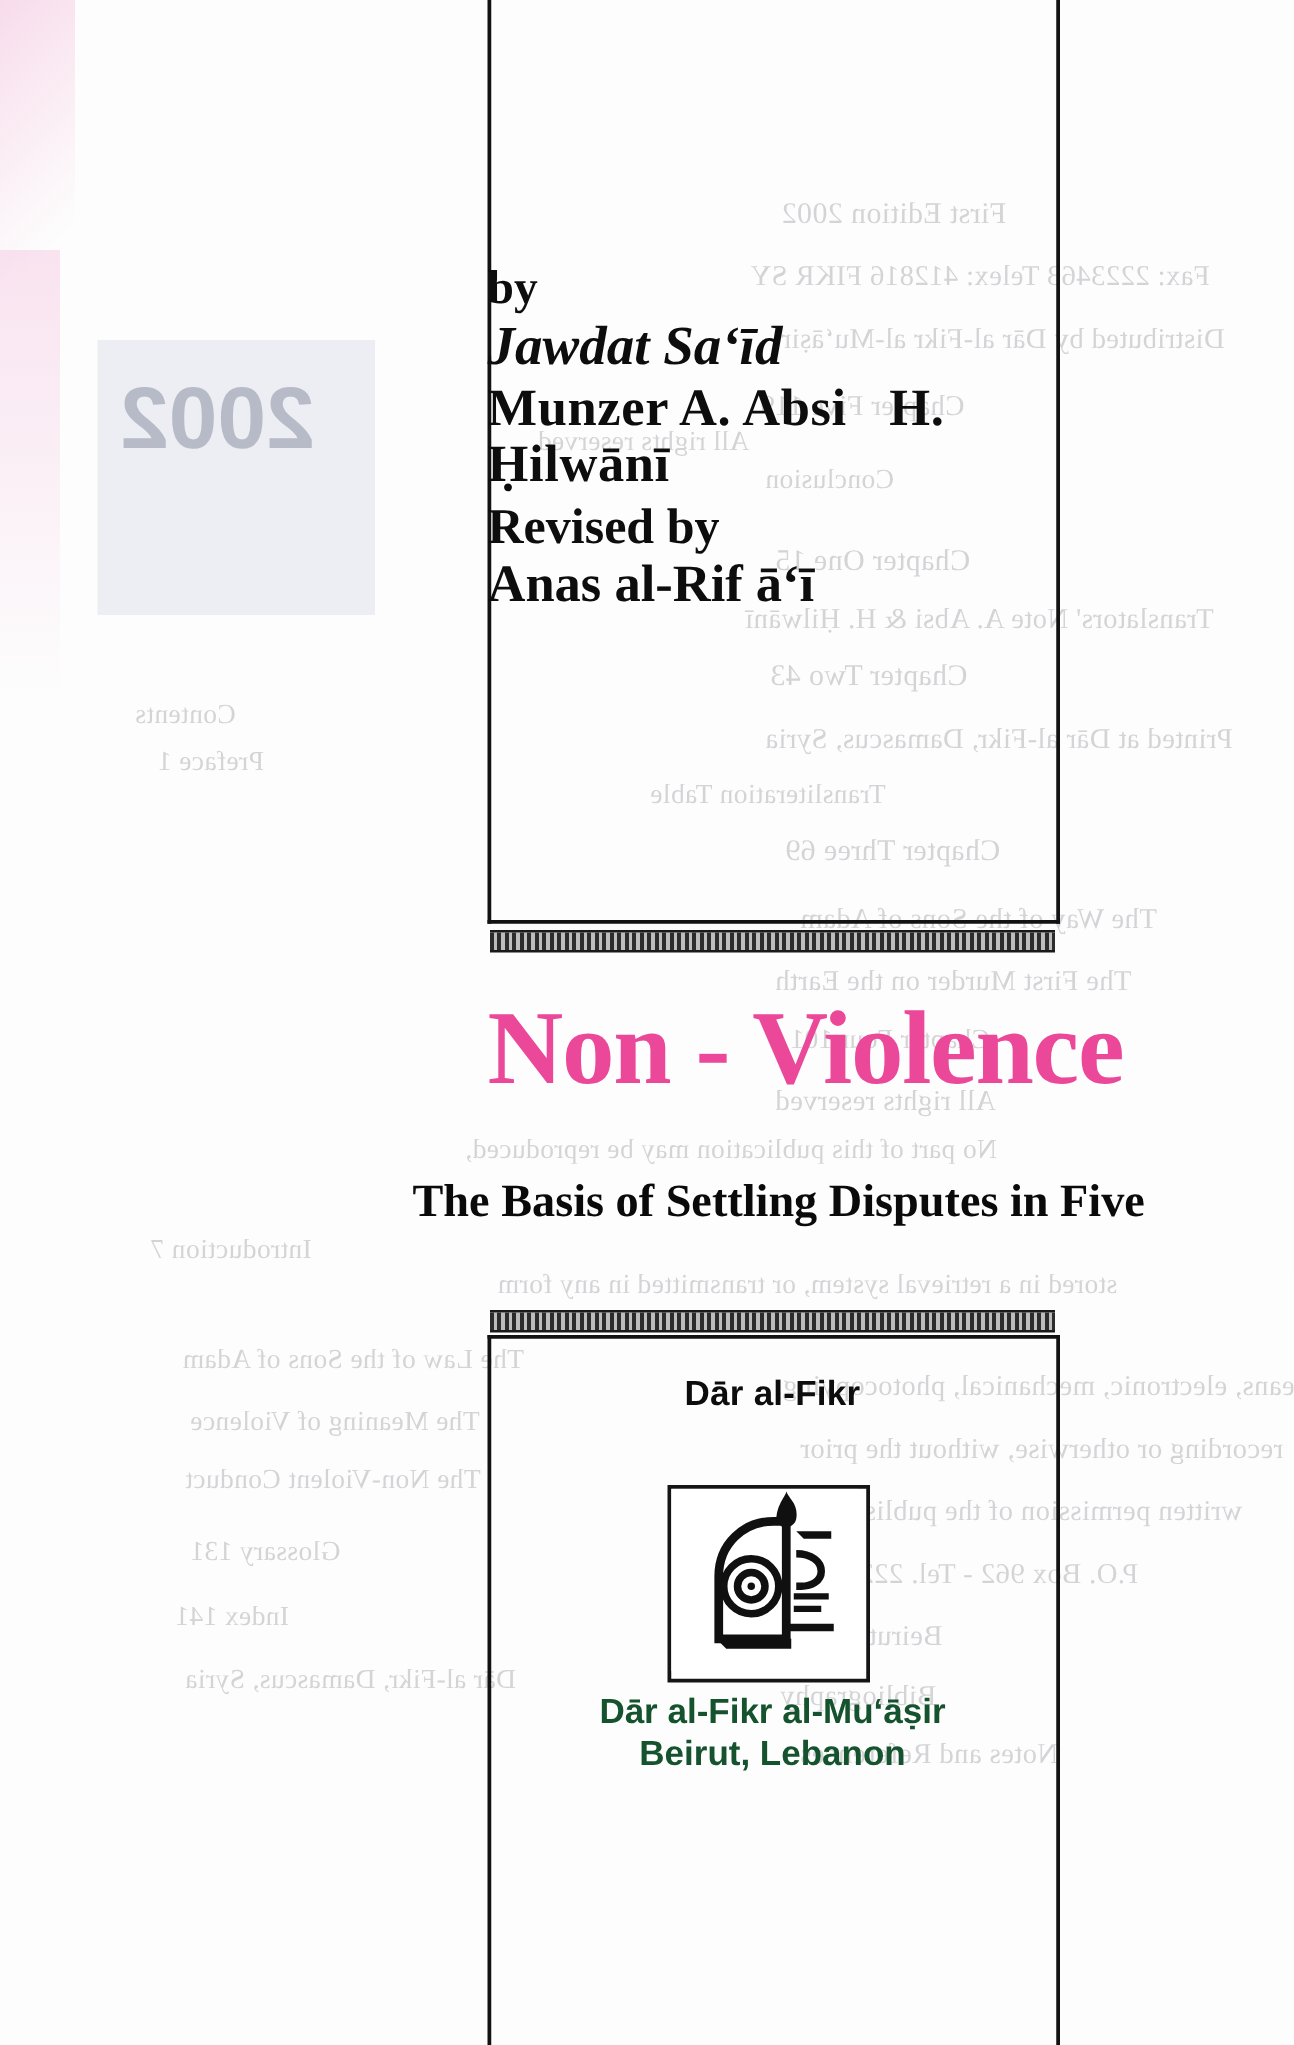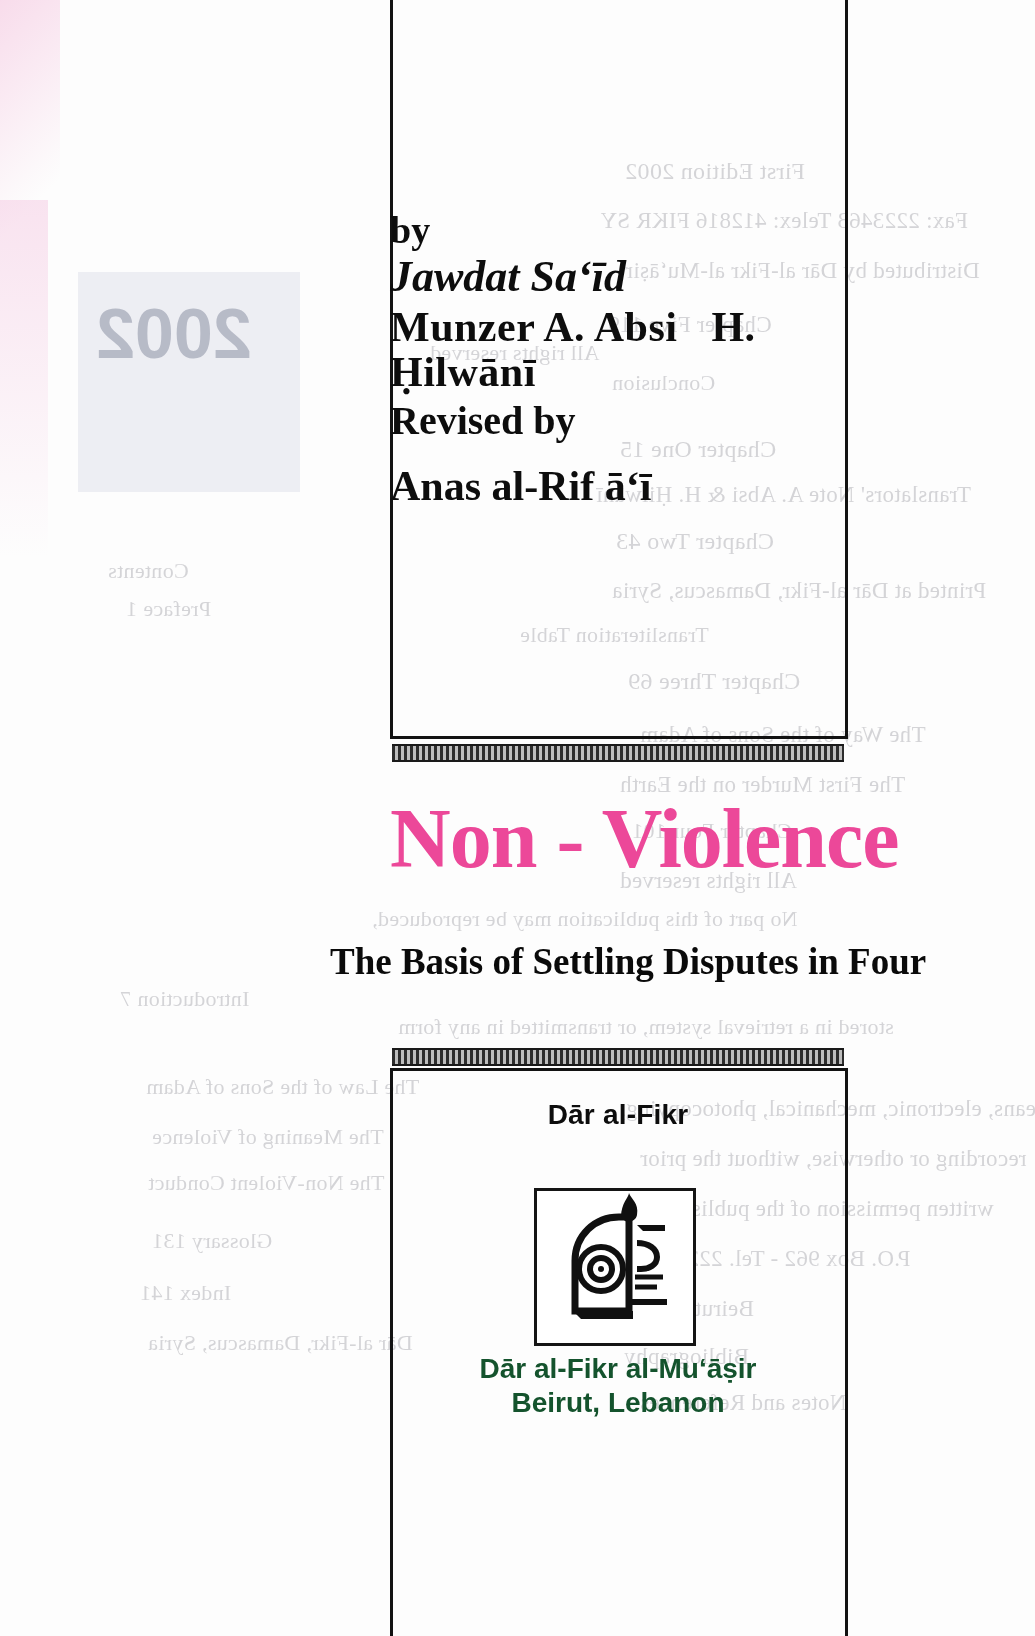--- a/index.html
+++ b/index.html
@@ -100,21 +100,21 @@
   }
   .ln-by        { font-size: 38px; margin-bottom: 2px; }
   .ln-author    { font-size: 44px; margin-bottom: 4px; font-style: italic; }
   .ln-translated{ font-size: 40px; margin-bottom: 4px; }
   .ln-translators {
     font-size: 42px;
     margin-bottom: 4px;
     letter-spacing: 0.5px;
   }
   .ln-translators .gap { display: inline-block; width: 34px; }
-  .ln-revised   { font-size: 40px; margin-bottom: 22px; }
+  .ln-revised   { font-size: 40px; margin-bottom: 4px; }
   .ln-reviser   { font-size: 42px; }
 
   
   .sep {
     position: absolute;
     left: 392px;
     width: 452px;
     height: 14px;
     background:
       repeating-linear-gradient(90deg,
@@ -263,21 +263,21 @@
   <span class="ln ln-translators">
     <span>Munzer  A. Absi</span><span class="gap"></span><span>H. Ḥilwānī</span>
   </span>
   <span class="ln ln-revised">Revised by</span>
   <span class="ln ln-reviser">Anas al-Rif ā‘ī</span>
 </div>
 
 <div class="sep sep-top"></div>
 
 <div class="title-main">Non - Violence</div>
-<div class="title-sub">The Basis of Settling Disputes in Four</div>
+<div class="title-sub">The Basis of Settling Disputes in Five</div>
 
 <div class="sep sep-bottom"></div>
 
 <div class="frame-bottom"></div>
 
 <div class="publisher">
   <span class="pl">Dār al-Fikr</span>
 </div>
 
 <div class="logo">

